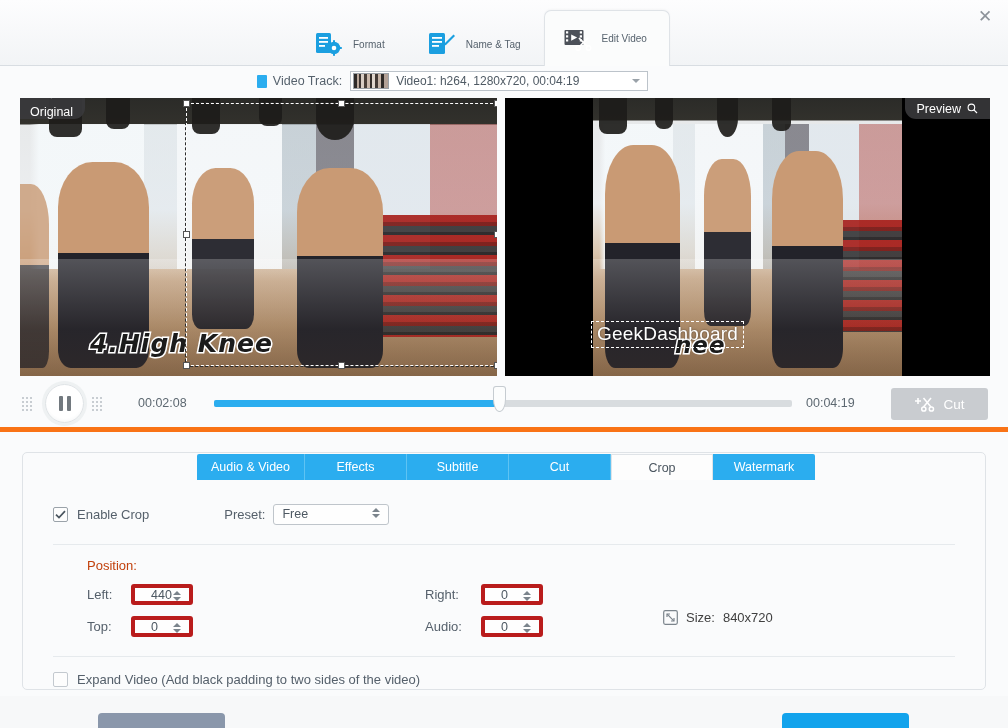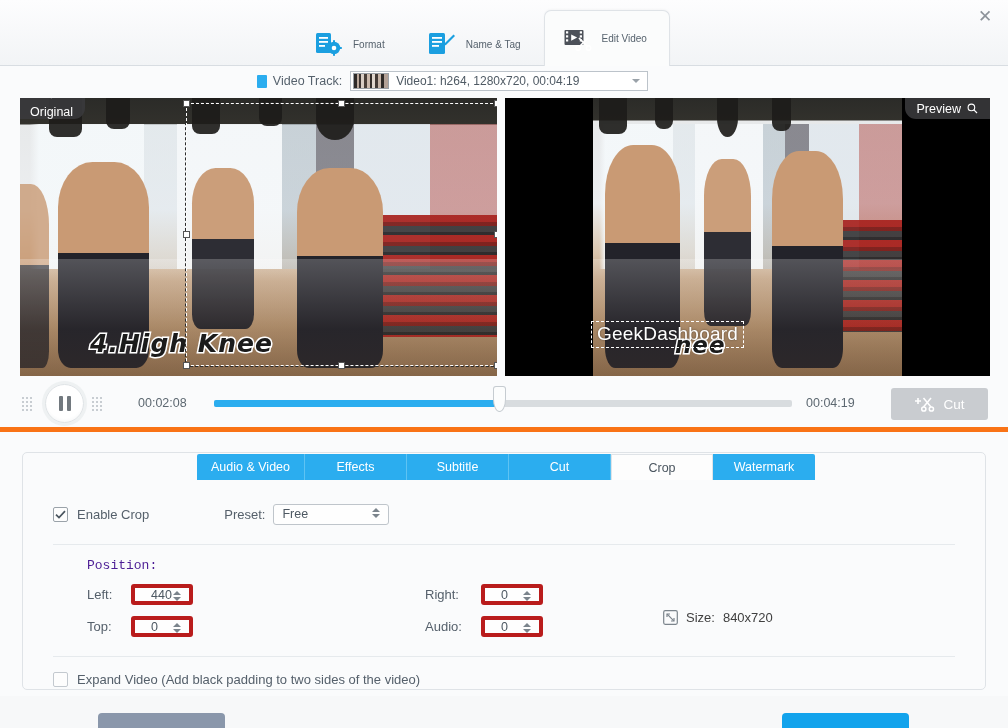--- a/index.html
+++ b/index.html
@@ -362,21 +362,21 @@
   }
   .spin-up, .spin-dn {
     width:0;height:0;border-left:4px solid transparent;border-right:4px solid transparent;
   }
   .spin-up { border-bottom: 4px solid #7b848c; }
   .spin-dn { border-top: 4px solid #7b848c; }
 
   .divider { height:1px; background:#e6eaed; margin: 17px 0 0 0; }
 
   .posblock { margin-top: 13px; position: relative; }
-  .pos-title { font-size: 13px; color:#4c1d95; margin-left: 34px; font-family: Liberation Mono, monospace; }
+  .pos-title { font-size: 13px; color:#c2410c; margin-left: 34px; }
   .field-row { display:flex; align-items:center; margin-top: 11px; margin-left: 34px; }
   .fld-label { font-size: 13px; color:#55606b; width: 44px; }
   .fld-label.r { width: 56px; }
   .numfield {
     width: 62px; height: 21px;
     border: 4px solid #b91c1c; background:#fefefe; border-radius: 3px;
     position: relative; font-size: 12.5px; color:#4d5862;
     display:flex; align-items:center; padding-left: 16px;
   }
   .gap-mid { width: 232px; }

